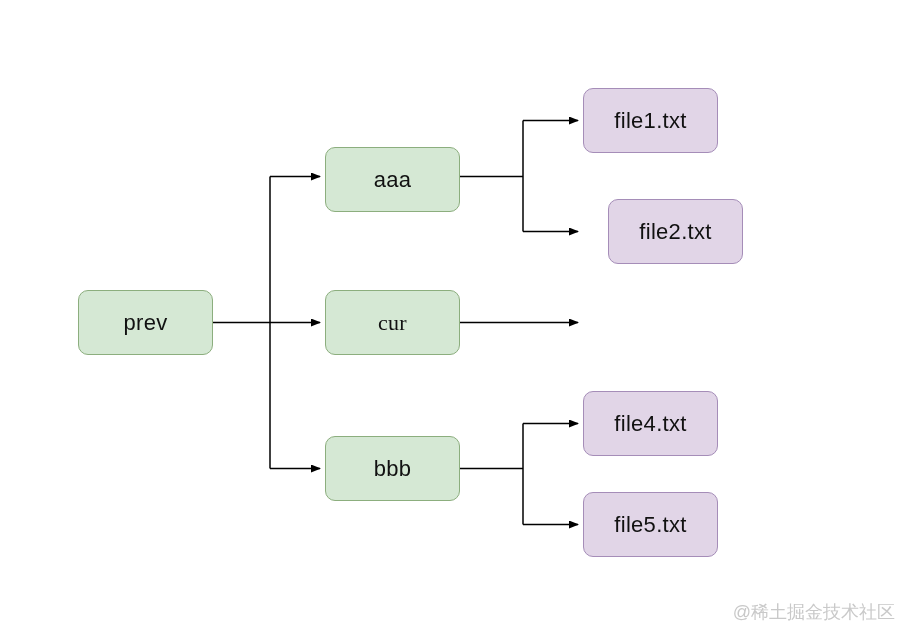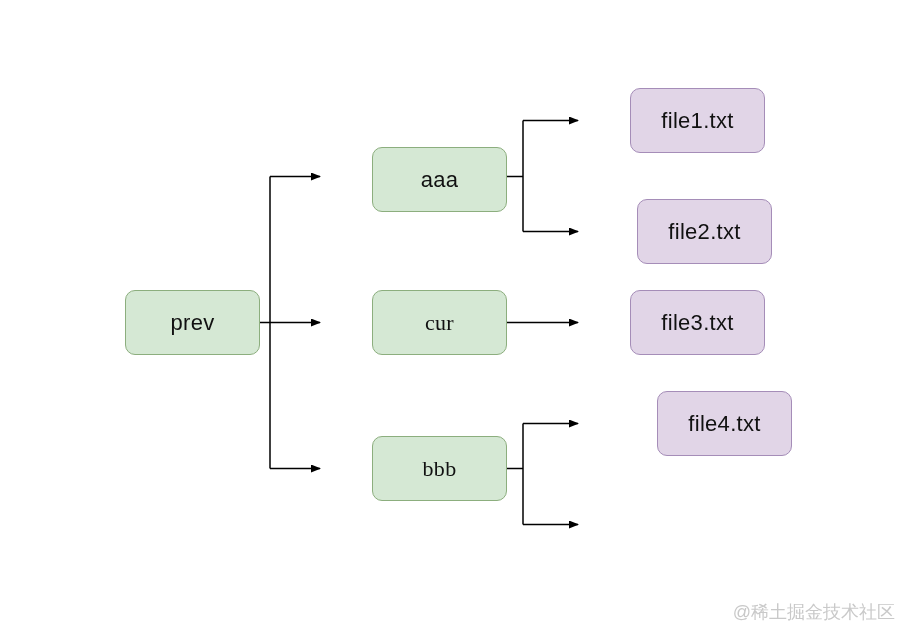--- a/index.html
+++ b/index.html
@@ -39,38 +39,37 @@
     width: 135px;
     height: 65px;
     box-sizing: border-box;
     border-radius: 10px;
     display: flex;
     align-items: center;
     justify-content: center;
     font-size: 22px;
     color: #111111;
     letter-spacing: 0.3px;
-    margin-left: 47px;
   }
   .node.dir {
     background: var(--dir-fill, #d5e8d4);
     border: 1px solid var(--dir-border, #82b366);
   }
   .node.file {
     background: var(--file-fill, #e1d5e7);
     border: 1px solid var(--file-border, #9673a6);
   }
   #node-prev  { left: 78px;  top: 290px; justify-content: center; }
   #node-aaa   { left: 325px; top: 147px; }
   #node-cur   { left: 325px; top: 290px; font-family: Liberation Serif, serif; }
-  #node-bbb   { left: 325px; top: 436px; font-family: Liberation Serif, serif; }
+  #node-bbb   { left: 325px; top: 436px; }
   #node-file1 { left: 583px; top: 88px;  }
-  #node-file2 { left: 590px; top: 199px; }
+  #node-file2 { left: 608px; top: 199px; }
   #node-file3 { left: 583px; top: 290px; }
-  #node-file4 { left: 610px; top: 391px; }
+  #node-file4 { left: 583px; top: 391px; }
   #node-file5 { left: 583px; top: 492px; }
   .watermark {
     position: absolute;
     right: 18px;
     bottom: 14px;
     font-size: 18px;
     color: var(--watermark, #c9c9c9);
     user-select: none;
   }
 </style>
@@ -111,22 +110,22 @@
   </div>
   <div id="node-bbb" class="node dir">
     <span>bbb</span>
   </div>
   <div id="node-file1" class="node file">
     <span>file1.txt</span>
   </div>
   <div id="node-file2" class="node file">
     <span>file2.txt</span>
   </div>
-  <div id="node-file3" class="node file">
-    <span>file3.txt</span>
-  </div>
   <div id="node-file4" class="node file">
     <span>file4.txt</span>
+  </div>
+  <div id="node-file5" class="node file">
+    <span>file5.txt</span>
   </div>
 
   <div class="watermark">@稀土掘金技术社区</div>
 
 </div>
 
 </body></html>

